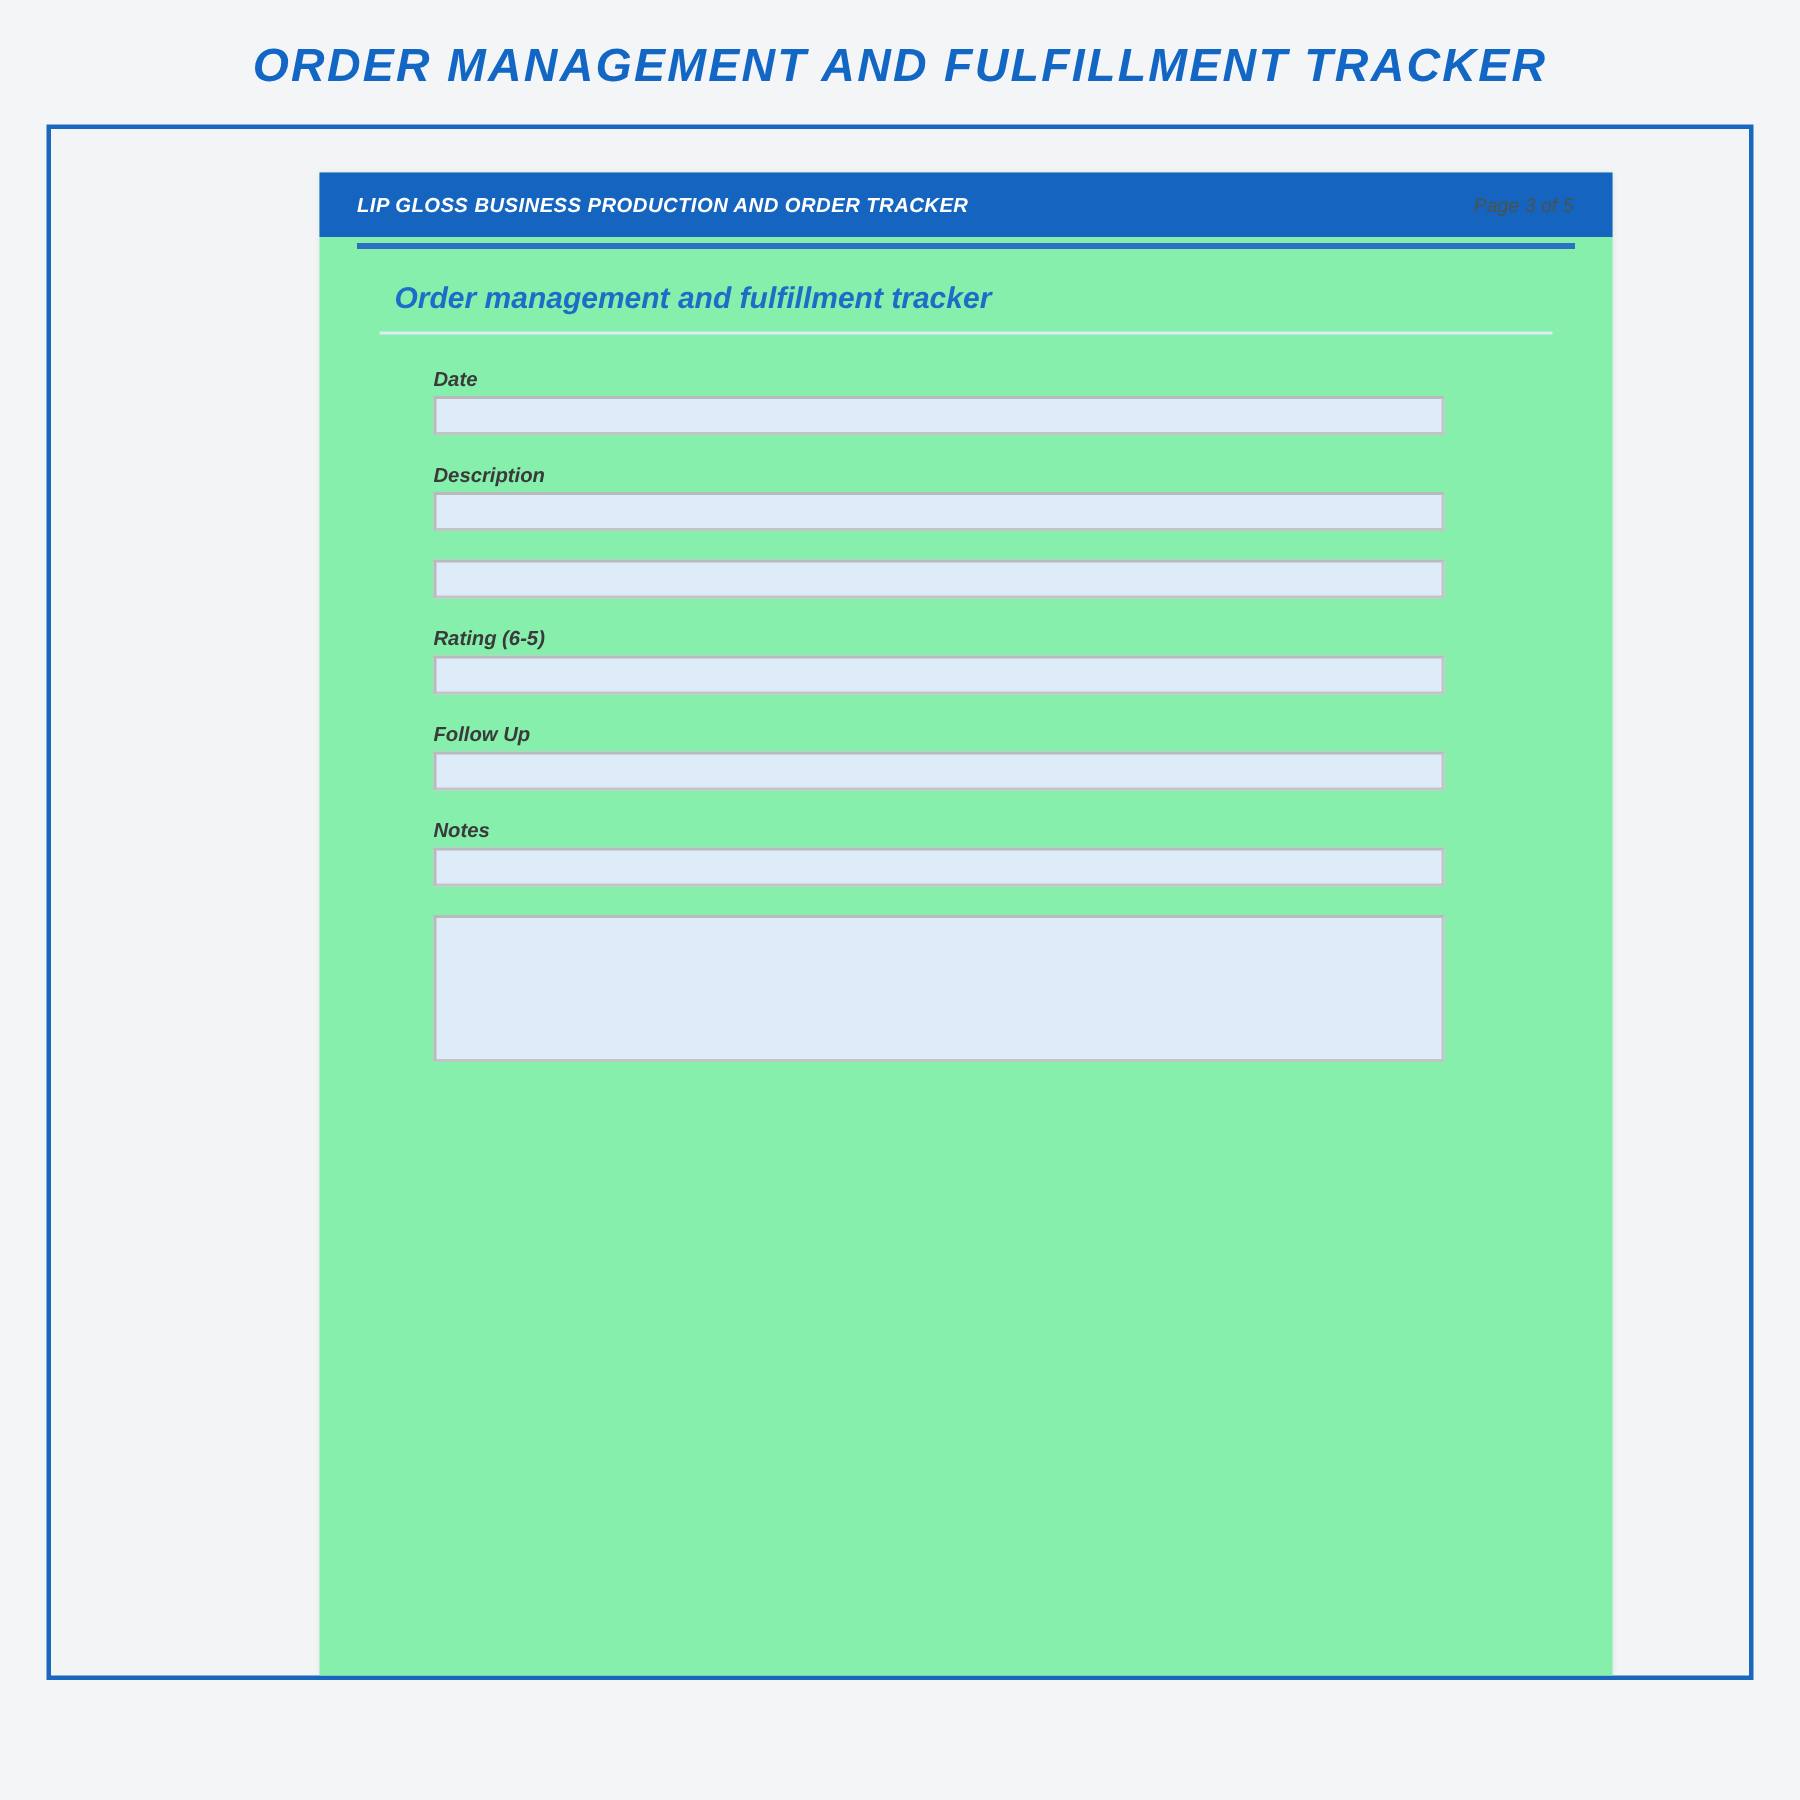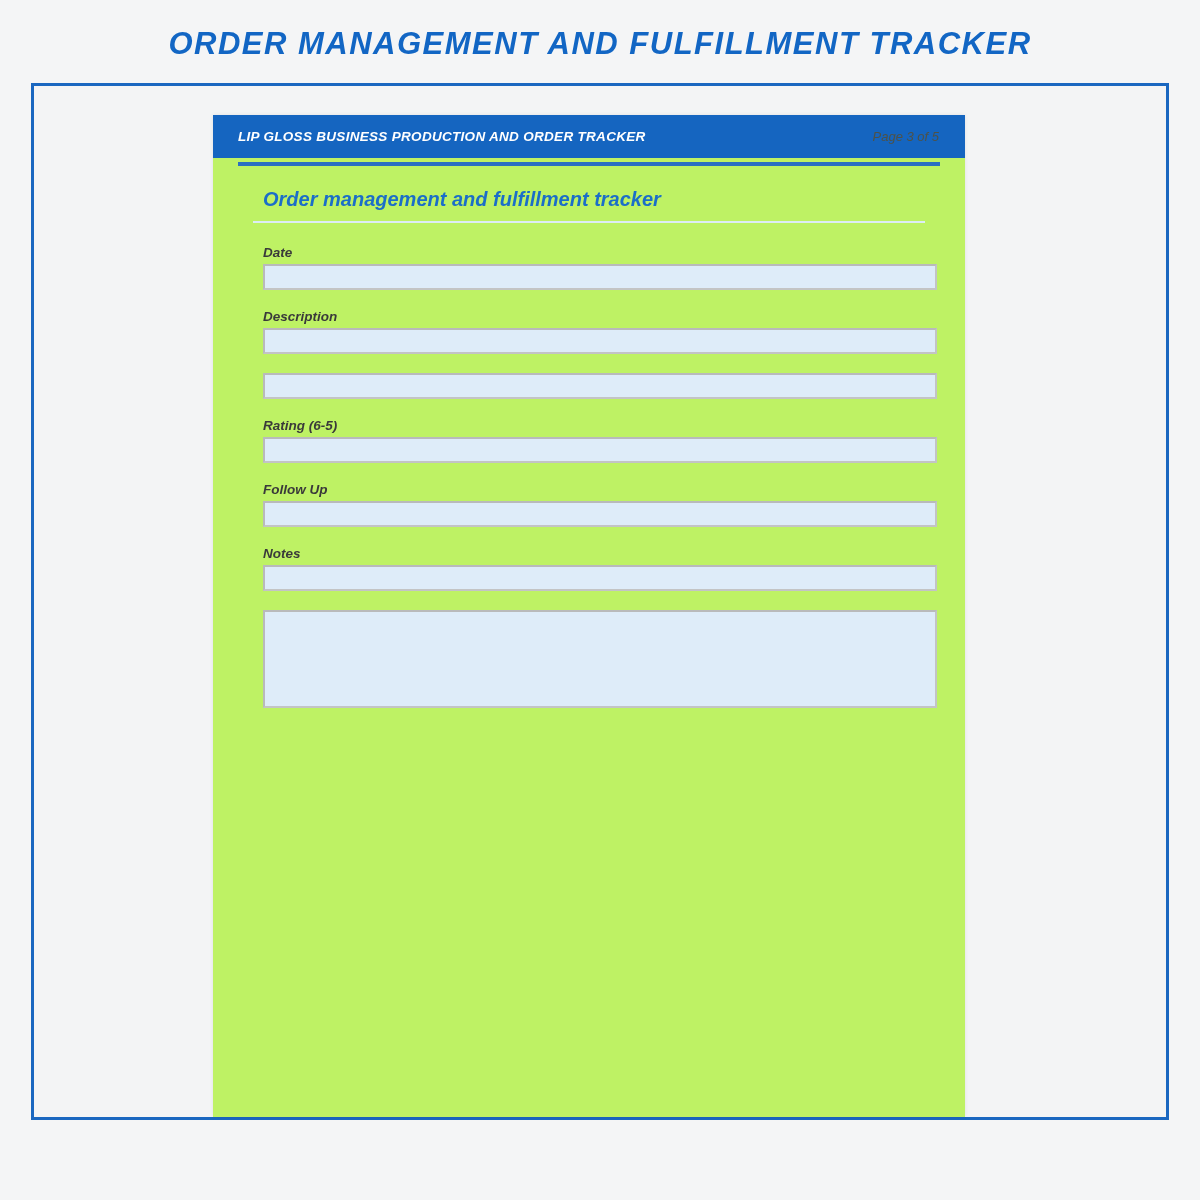--- a/index.html
+++ b/index.html
@@ -25,22 +25,22 @@
     position: absolute;
     left: 31px; top: 83px;
     width: 1138px; height: 1037px;
     border: 3px solid #1a67c0;
     background: #f3f4f5;
   }
 
   .doc-page {
     position: absolute;
     left: 179px; top: 29px;
-    width: 752px; height: 1002px;
-    background: #bef264;
+    width: 862px; height: 1002px;
+    background: #86efac;
     box-shadow: 0 0 4px rgba(0,0,0,0.08);
   }
 
   .doc-banner {
     height: 43px;
     background: #1565c0;
     display: flex;
     align-items: center;
     justify-content: space-between;
     padding: 0 26px 0 25px;
@@ -71,21 +71,21 @@
     font-size: 20px;
     font-weight: 700;
     margin-bottom: 10px;
   }
   .section-divider {
     height: 2px;
     background: #dcedf5;
     margin: 0 -10px 22px -10px;
   }
 
-  .field { margin-bottom: 19px; }
+  .field { margin-bottom: 19px; margin-left: 26px; }
   .field-label {
     display: block;
     font-size: 13.5px;
     font-weight: 700;
     color: #3a3a3a;
     margin-bottom: 4px;
   }
   .field-input, .field-textarea {
     display: block;
     width: 674px;

